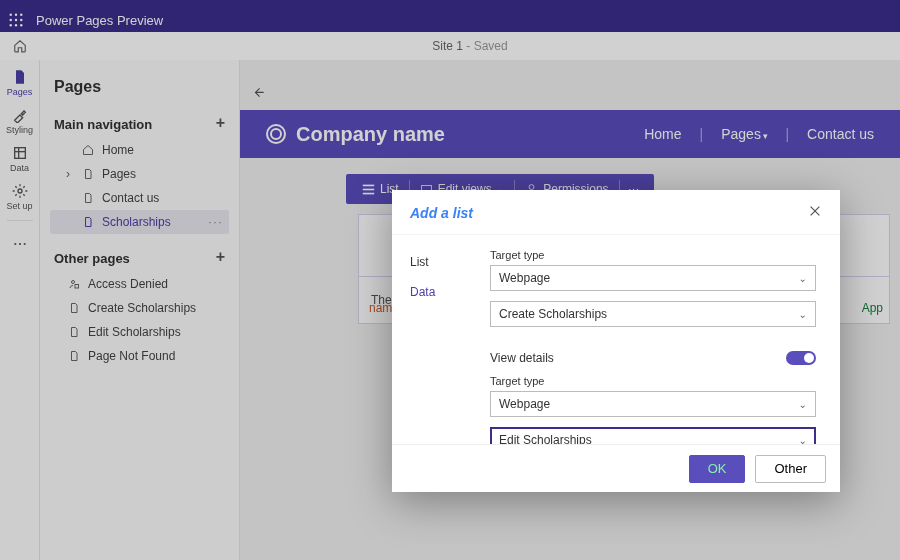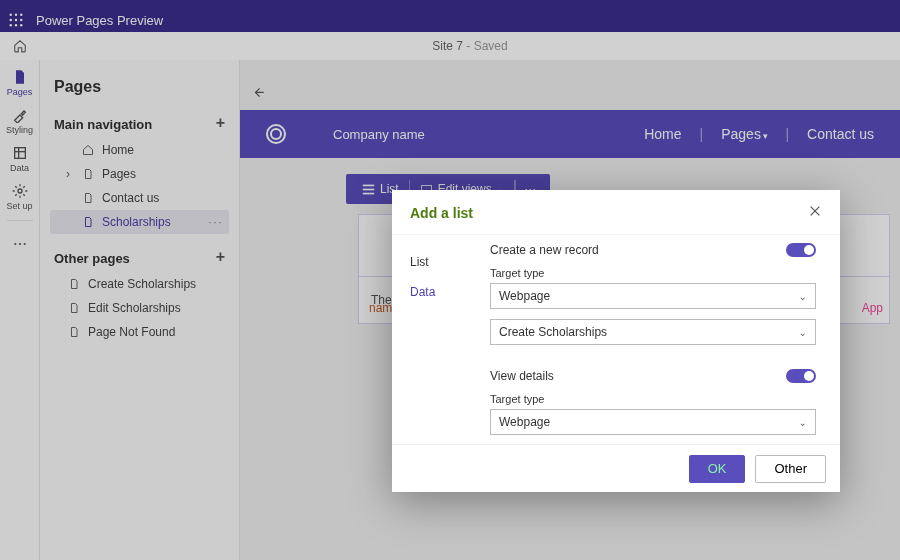--- a/index.html
+++ b/index.html
@@ -36,38 +36,38 @@
   .tree li.selected { background:#e7e7ee; color:#4b3fa6;}
   .tree li.selected .ic { color:#4b3fa6;}
   .tree li .expander { width:12px; color:#666; margin-right:2px;}
   .ellips { margin-left:auto; margin-right:6px; color:#888; letter-spacing:1px;}
   
   .canvas { position:absolute; top:60px; left:240px; right:0; bottom:0; background:#efefef; z-index:1;}
   .resize-icon { position:absolute; top:22px; left:14px; color:#555; transform:rotate(225deg);}
   .site-header { position:absolute; top:50px; left:0; right:0; height:48px; background:#5a4ebc; display:flex; align-items:center; color:#fff; padding:0 26px;}
   .logo { width:20px; height:20px; border:2px solid #fff; border-radius:50%; margin-right:10px; display:flex; align-items:center; justify-content:center;}
   .logo::after{content:""; width:8px;height:8px;border:2px solid #fff;border-radius:50%;}
-  .site-name { font-size:13px; font-weight:400;margin-left:37px;}
+  .site-name { font-size:20px; font-weight:700;}
   .site-nav { margin-left:auto; display:flex; gap:18px; font-size:14px;}
   .site-nav .sep { color:rgba(255,255,255,0.5);}
   .site-nav .caret { font-size:9px; margin-left:2px;}
   
   .list-toolbar { position:absolute; top:114px; left:106px; height:30px; background:#5a4ebc; display:flex; align-items:center; color:#fff; font-size:12px; padding:0 6px; border-radius:2px;}
   .tb-btn { display:flex; align-items:center; gap:5px; padding:0 10px; height:30px;}
   .tb-sep { width:1px; height:18px; background:rgba(255,255,255,0.35);}
   .tb-btn svg { width:13px; height:13px; fill:#fff;}
   
   .table-box { position:absolute; top:154px; left:118px; right:10px; border:1px solid #d8d2ef; background:#fff;}
   .thead { height:62px; border-bottom:1px solid #d8d2ef; display:flex; }
   .trow { height:46px; display:flex; align-items:center; padding:0 12px; font-size:12px; color:#555;}
 
   
   .modal { position:absolute; top:190px; left:392px; width:448px; height:302px; background:#fff; box-shadow:0 10px 40px rgba(0,0,0,0.35); z-index:50; display:flex; flex-direction:column;}
   .modal-head { display:flex; align-items:center; padding:14px 18px 12px; border-bottom:1px solid #f4f4f4;}
-  .modal-title { font-size:14px; font-weight:600; color:#4d7c0f;}
+  .modal-title { font-size:14px; font-weight:600; color:#3b82f6;font-style:italic;}
   .modal-close { margin-left:auto; color:#555;}
   .modal-body { flex:1; display:flex; overflow:hidden;}
   .modal-tabs { width:98px; padding:12px 0; }
   .modal-tabs div { font-size:12px; padding:8px 18px; color:#333;}
   .modal-tabs div.active { color:#4b3fa6;}
   .modal-form { flex:1; padding:8px 24px 0 0; overflow-y:auto; position:relative;}
   .modal-form::-webkit-scrollbar{width:6px;}
   .modal-form::-webkit-scrollbar-thumb{background:#c9c9d6;border-radius:3px;}
   .row { display:flex; align-items:center; margin-bottom:10px;}
   .row .lbl { font-size:12px; color:#333;}
@@ -75,21 +75,21 @@
   .toggle::after { content:""; position:absolute; right:2px; top:2px; width:10px; height:10px; background:#fff; border-radius:50%;}
   .field-label { font-size:11px; color:#333; margin:6px 0 4px;}
   .select { height:26px; border:1px solid #bbb; background:#fff; display:flex; align-items:center; padding:0 8px; font-size:12px; color:#333; position:relative; margin-bottom:10px;}
   .select.focused { border:2px solid #3b2e8c; padding:0 7px; height:26px;}
   .select .chev { margin-left:auto; color:#666; font-size:10px;}
   .modal-foot { height:48px; border-top:1px solid #eee; display:flex; align-items:center; justify-content:flex-end; gap:10px; padding:0 14px;}
   .btn { height:28px; padding:0 18px; font-size:13px; border:1px solid #bbb; background:#fff; display:flex; align-items:center; border-radius:2px;}
   .btn.primary { background:#5a4ebc; color:#86efac; border-color:#5a4ebc;}
 
   .label-fragment-left { position:absolute; left:10px; bottom:8px; color:#c85d28; font-size:12px;}
-  .label-fragment-right { position:absolute; right:6px; bottom:8px; color:#ec4899; font-size:12px;}
+  .label-fragment-right { position:absolute; right:6px; bottom:8px; color:#15803d; font-size:12px;}
 </style>
 </head>
 <body>
 
 <div class="topbar">
   <div class="waffle">
     <svg viewBox="0 0 16 16" width="14" height="14">
         <circle cx="2" cy="2" r="1.4"></circle>
         <circle cx="8" cy="2" r="1.4"></circle>
         <circle cx="14" cy="2" r="1.4"></circle>
@@ -104,21 +104,21 @@
   <div class="topbar-title">Power Pages Preview</div>
 </div>
 
 <div class="subbar">
   <div class="home-icon">
     <svg width="14" height="14" viewBox="0 0 24 24" fill="none" stroke="#666" stroke-width="2">
         <path d="M3 11l9-8 9 8v10a1 1 0 0 1-1 1h-5v-7h-6v7H4a1 1 0 0 1-1-1z"></path>
       </svg>
   </div>
   <div class="subbar-center">
-    <span>Site 7</span><span class="saved"> - </span><span class="saved">Saved</span>
+    <span>Site 1</span><span class="saved"> - </span><span class="saved">Saved</span>
   </div>
 </div>
 
 <div class="rail">
   <div class="rail-item selected">
     <svg viewBox="0 0 24 24" fill="#4b3fa6">
         <path d="M6 2h8l4 4v16H6z"></path>
       </svg>
     <span>Pages</span>
   </div>
@@ -199,20 +199,30 @@
         <span class="ellips">···</span>
       </li>
     </ul>
   </div>
   <div class="section">
     <div class="sec-head">
       <span>Other pages</span>
       <span class="plus">+</span>
     </div>
     <ul class="tree">
+      <li>
+        <span class="ic">
+            <svg width="12" height="12" viewBox="0 0 24 24" fill="none" stroke="#666" stroke-width="2">
+              <circle cx="10" cy="8" r="3"></circle>
+              <path d="M4 20c0-3 3-5 6-5"></path>
+              <rect x="14" y="13" width="7" height="7"></rect>
+            </svg>
+          </span>
+        <span>Access Denied</span>
+      </li>
       <li>
         <span class="ic">
             <svg width="12" height="12" viewBox="0 0 24 24" fill="none" stroke="#666" stroke-width="2">
               <path d="M7 3h8l3 3v15H7z"></path>
             </svg>
           </span>
         <span>Create Scholarships</span>
       </li>
       <li>
         <span class="ic">
@@ -263,20 +273,27 @@
     </div>
     <div class="tb-sep"></div>
     <div class="tb-btn">
       <svg viewBox="0 0 16 16">
           <rect x="2" y="3" width="12" height="10" fill="none" stroke="#fff"></rect>
         </svg>
       <span>Edit views</span>
       <span style="font-size:9px;">⌄</span>
     </div>
     <div class="tb-sep"></div>
+    <div class="tb-btn">
+      <svg viewBox="0 0 16 16">
+          <circle cx="8" cy="5" r="3" fill="none" stroke="#fff"></circle>
+          <path d="M3 14c0-3 2-4 5-4s5 1 5 4" fill="none" stroke="#fff"></path>
+        </svg>
+      <span>Permissions</span>
+    </div>
     <div class="tb-sep"></div>
     <div class="tb-btn" style="padding:0 8px;">···</div>
   </div>
 
   <div class="table-box">
     <div class="thead">
       <span class="label-fragment-left">name</span>
       <span class="label-fragment-right">App</span>
     </div>
     <div class="trow">
@@ -296,24 +313,20 @@
           <line x1="13" y1="3" x2="3" y2="13"></line>
         </svg>
     </div>
   </div>
   <div class="modal-body">
     <div class="modal-tabs">
       <div>List</div>
       <div class="active">Data</div>
     </div>
     <div class="modal-form">
-      <div class="row">
-        <span class="lbl">Create a new record</span>
-        <div class="toggle"></div>
-      </div>
       <div class="field-label">Target type</div>
       <div class="select">
         <span>Webpage</span>
         <span class="chev">⌄</span>
       </div>
       <div class="select">
         <span>Create Scholarships</span>
         <span class="chev">⌄</span>
       </div>
       <div class="row" style="margin-top:24px;">

